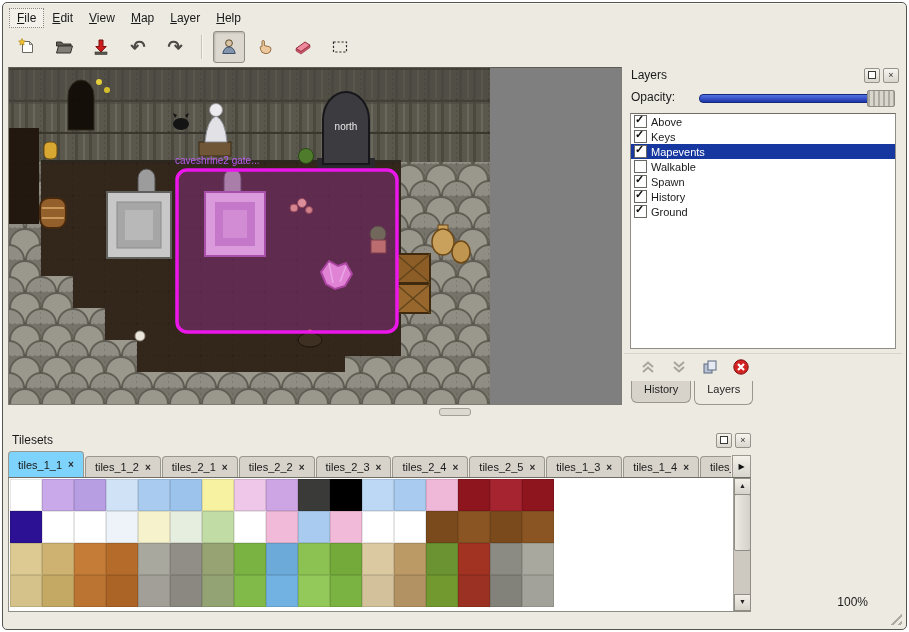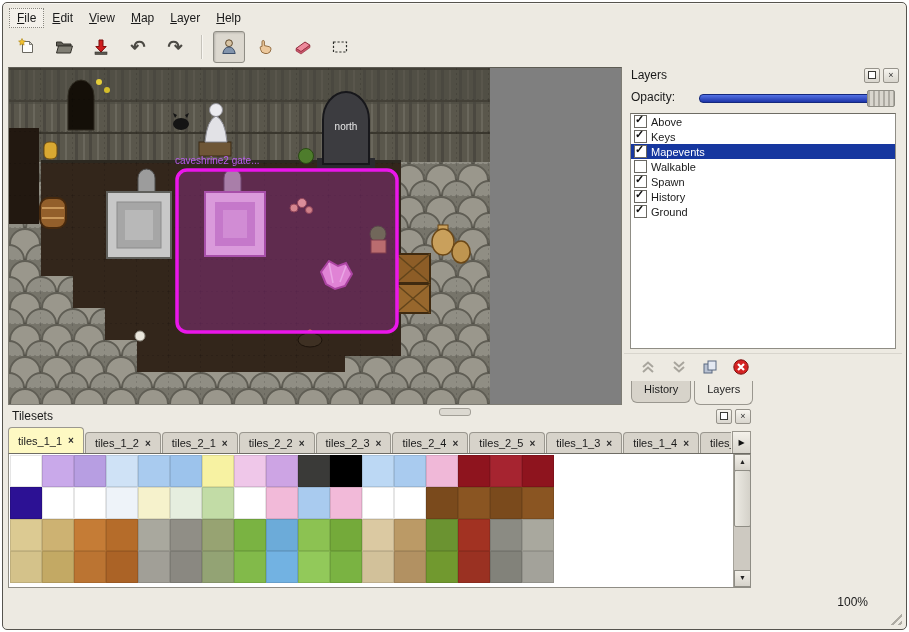--- a/index.html
+++ b/index.html
@@ -55,25 +55,25 @@
   .checkbox .mark{position:absolute;left:0;top:-3px;font-size:11px;font-weight:bold;color:#101010;}
   .layer-actions{position:absolute;left:1px;right:1px;top:288px;height:26px;display:flex;align-items:center;gap:11px;
                  padding-left:14px;border-top:1px solid #d8d5cd;}
   .la-btn{width:20px;height:20px;display:flex;align-items:center;justify-content:center;}
   .dock-tabs{position:absolute;left:8px;top:316px;height:26px;display:flex;}
   .dock-tab{height:19px;padding:2px 12px 0;font-size:11px;background:#d7d3ca;border:1px solid #9a978f;border-top:none;
             border-radius:0 0 6px 6px;margin-right:3px;color:#222;}
   .dock-tab.active{background:#edeae2;height:21px;}
 
   
-  .tilesets-dock{position:absolute;left:1px;top:403px;width:751px;height:185px;}
+  .tilesets-dock{position:absolute;left:1px;top:427px;width:751px;height:185px;}
   .ts-tabs{position:absolute;left:4px;top:21px;right:24px;height:26px;display:flex;align-items:flex-end;overflow:hidden;}
   .ts-tab{height:20px;display:flex;align-items:center;gap:6px;padding:0 9px;font-size:11px;background:#d7d3ca;
           border:1px solid #9a978f;border-bottom:none;border-radius:4px 4px 0 0;margin-right:1px;white-space:nowrap;}
-  .ts-tab.active{height:25px;background:#fef9c3;text-align:right;}
+  .ts-tab.active{height:25px;background:#7dd3fc;text-align:right;}
   .ts-close{font-size:10px;color:#2a2a2a;font-weight:bold;}
   .ts-scroll{position:absolute;right:4px;top:25px;width:17px;height:21px;border:1px solid #9a978f;
              background:linear-gradient(#f4f1ea,#d8d5cd);display:flex;align-items:center;justify-content:center;
              font-size:8px;color:#111;}
   .ts-content{position:absolute;left:4px;right:4px;top:47px;height:133px;background:#fff;
               border:1px solid #8f8d85;border-top-color:#6e6c64;overflow:hidden;}
   #tileGrid{position:absolute;left:1px;top:1px;width:545px;height:129px;}
   .tile{position:absolute;width:32px;height:32px;box-shadow:inset 0 0 0 1px rgba(0,0,0,.10);}
   .vscroll{position:absolute;right:0;top:0;bottom:0;width:16px;background:#cdc9c1;border-left:1px solid #a5a29a;}
   .vs-btn{position:absolute;left:0;width:15px;height:15px;background:linear-gradient(#f2efe8,#d6d3cb);

